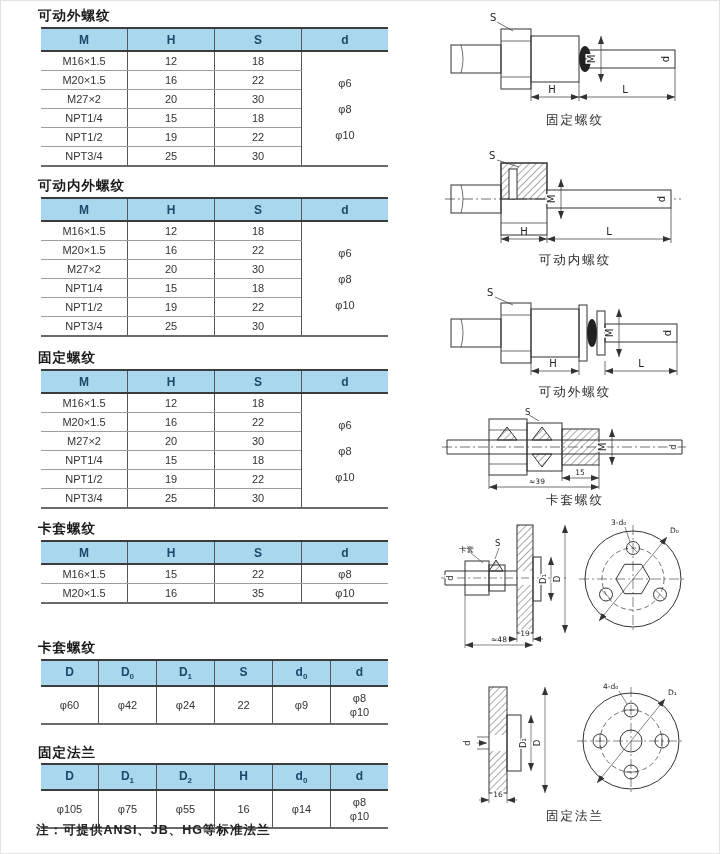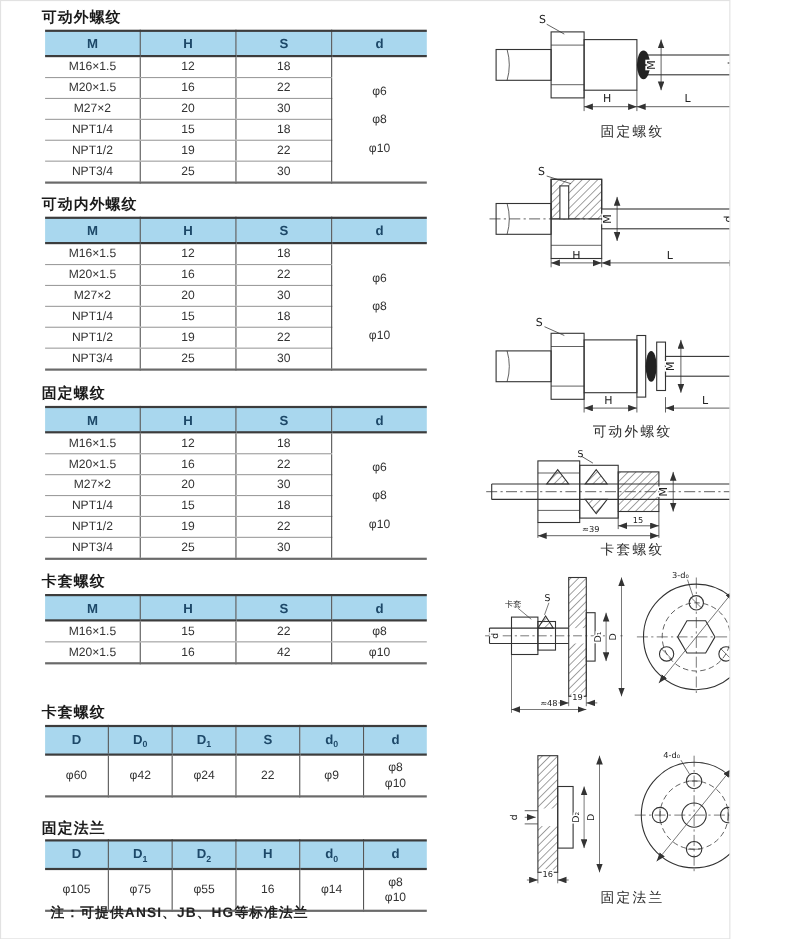--- a/index.html
+++ b/index.html
@@ -1,35 +1,35 @@
 <!DOCTYPE html>
 <html><head>
 <meta charset="utf-8">
 <style>
   html,body{margin:0;padding:0;background:#fff;}
-  .page{position:relative;width:664px;height:854px;background:#fff;box-sizing:border-box;
+  .page{position:relative;width:720px;height:854px;background:#fff;box-sizing:border-box;
         border:1px solid #e2e2e2;font-family:"Liberation Sans",sans-serif;overflow:hidden;}
   .sec-title{position:absolute;left:37px;font-size:13.5px;font-weight:bold;color:#1a1a1a;letter-spacing:1px;}
   .spec-table{position:absolute;left:40px;border-collapse:collapse;table-layout:fixed;
               border-top:2px solid #3c3c3c;border-bottom:2px solid #6a6a6a;}
   .t4col{width:344px;} .t4col th,.t4col td{width:86px;}
   .t6col{width:345px;} .t6col th,.t6col td{width:57px;}
   .spec-table th{background:#a9d7ee;color:#1d4868;font-size:12px;font-weight:bold;height:21px;
                  border-bottom:2px solid #3c3c3c;text-align:center;padding:0;}
   .spec-table td{font-size:11px;color:#333;text-align:center;height:18px;padding:0;
                  border-bottom:1px solid #9d9d9d;background:#fff;}
   .spec-table tr:last-child td{border-bottom:none;}
   .spec-table th + th, .spec-table td + td{border-left:1px solid #565656;}
   .spec-table td.dcell{vertical-align:middle;border-bottom:none;}
   .dcell div{line-height:26px;font-size:11px;color:#333;}
   .tall td{height:36px;}
   .tallhead th{height:24px;}
   .twoline div{line-height:14px;}
   .sub{font-size:8px;vertical-align:sub;}
-  .note{position:absolute;left:45px;top:821px;font-size:12.5px;font-weight:600;color:#222;letter-spacing:1px;}
+  .note{position:absolute;left:35px;top:821px;font-size:12.5px;font-weight:600;color:#222;letter-spacing:1px;}
   .fig{position:absolute;left:436px;width:276px;text-align:center;}
   .fig svg{display:block;}
   .caption{font-size:12.5px;color:#2a2a2a;letter-spacing:2px;margin-top:1px;}
   svg text{font-family:"DejaVu Sans",sans-serif;font-size:10px;fill:#222;}
   svg text.sm{font-size:7.5px;} svg text.md{font-size:8.5px;}
   svg text.halo{paint-order:stroke;stroke:#fff;stroke-width:3px;}
 </style>
 </head>
 <body>
 
@@ -195,21 +195,21 @@
     <tbody>
       <tr>
         <td>M16×1.5</td>
         <td>15</td>
         <td>22</td>
         <td>φ8</td>
       </tr>
       <tr>
         <td>M20×1.5</td>
         <td>16</td>
-        <td>42</td>
+        <td>35</td>
         <td>φ10</td>
       </tr>
     </tbody>
   </table>
 
   <div class="sec-title" style="top:638px;">卡套螺纹</div>
   <table class="spec-table t6col tallhead" style="top:658px;">
     <thead>
         <tr>
       <th><span>D</span><span class="sub"></span></th>
@@ -323,20 +323,21 @@
         <line x1="234" y1="59" x2="234" y2="94" stroke-width="0.7"></line>
         <line x1="64" y1="90" x2="110" y2="90" stroke-width="0.7" marker-start="url(#ah2)" marker-end="url(#ah2)"></line>
         <line x1="110" y1="90" x2="234" y2="90" stroke-width="0.7" marker-start="url(#ah2)" marker-end="url(#ah2)"></line>
       </g>
       <text x="52" y="10">S</text>
       <text x="118" y="50" text-anchor="middle" transform="rotate(-90 118 50)" class="halo">M</text>
       <text x="228" y="50" text-anchor="middle" transform="rotate(-90 228 50)" class="halo">d</text>
       <text x="87" y="86" text-anchor="middle">H</text>
       <text x="172" y="86" text-anchor="middle">L</text>
     </svg>
+    <div class="caption">可动内螺纹</div>
   </div>
 
   <div class="fig" style="top:284px;">
     <svg width="276" height="98" viewBox="0 0 276 98">
       <defs>
         <marker id="ah3" markerWidth="9" markerHeight="8" refX="8" refY="3" orient="auto-start-reverse" markerUnits="userSpaceOnUse">
             <path d="M0,0 L8,3 L0,6 Z" fill="#333"></path>
           </marker>
       </defs>
       <g stroke="#333" fill="none" stroke-width="1">

